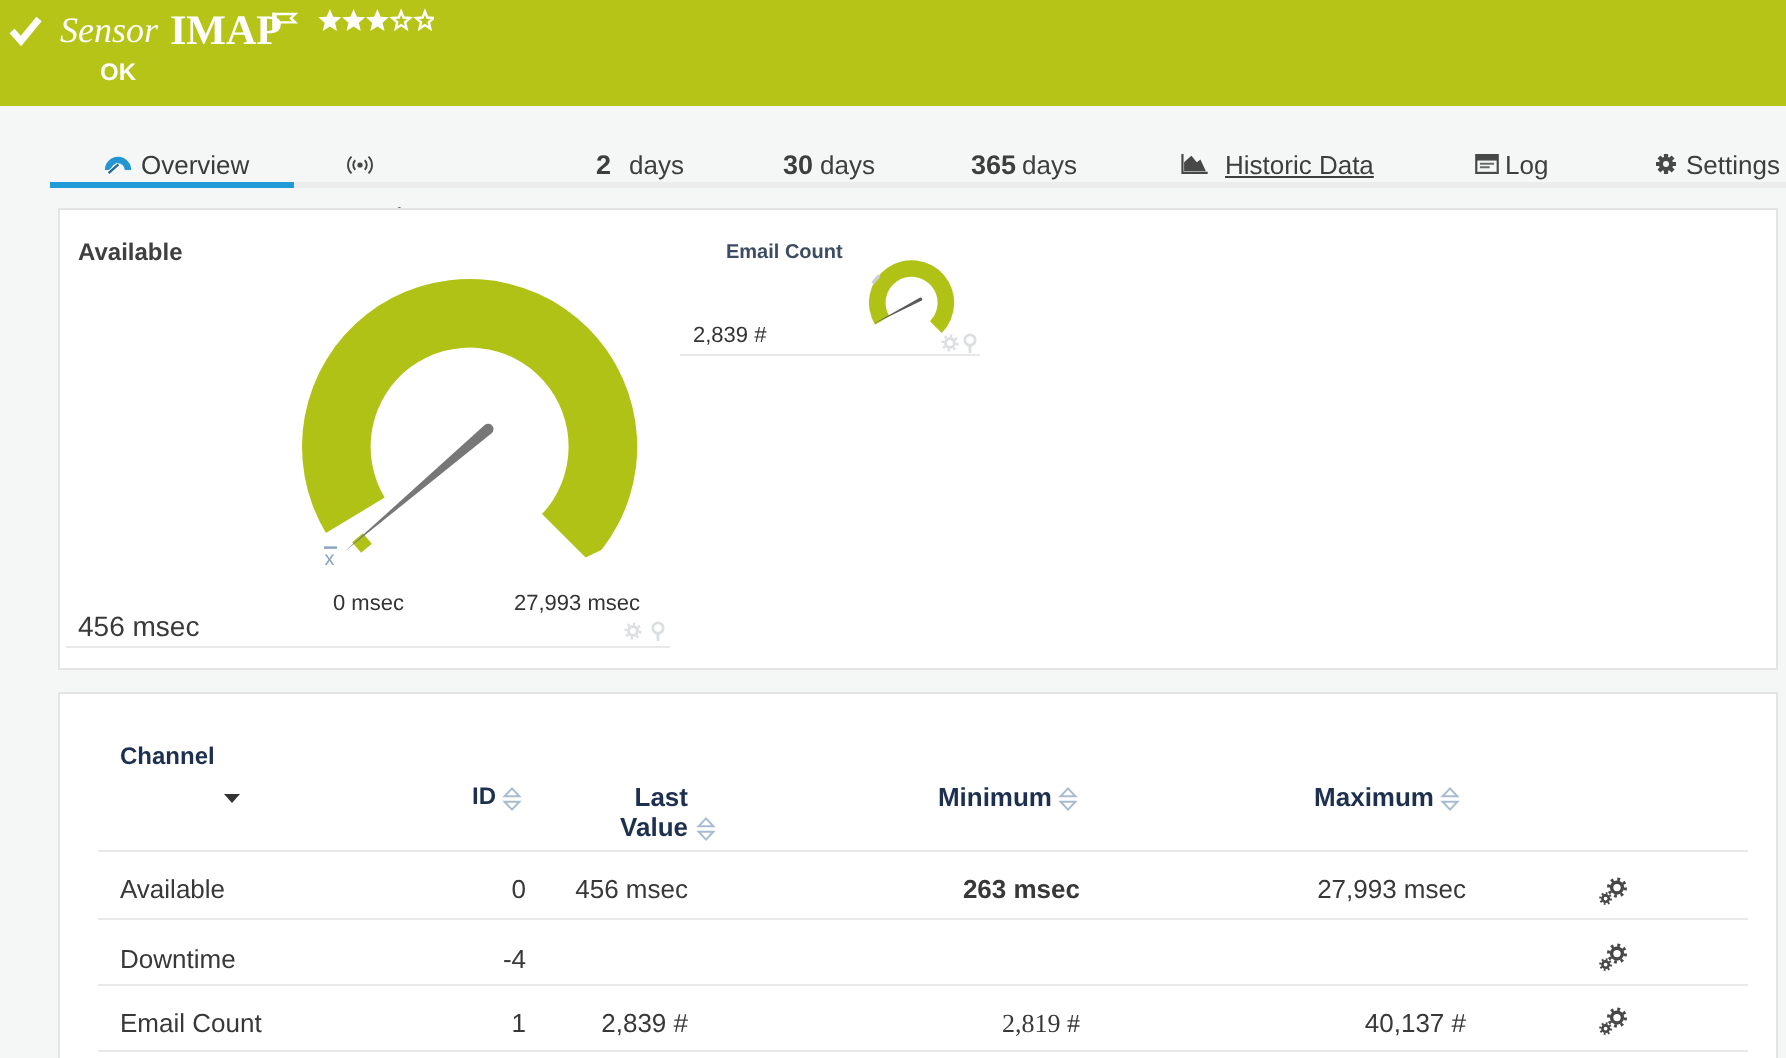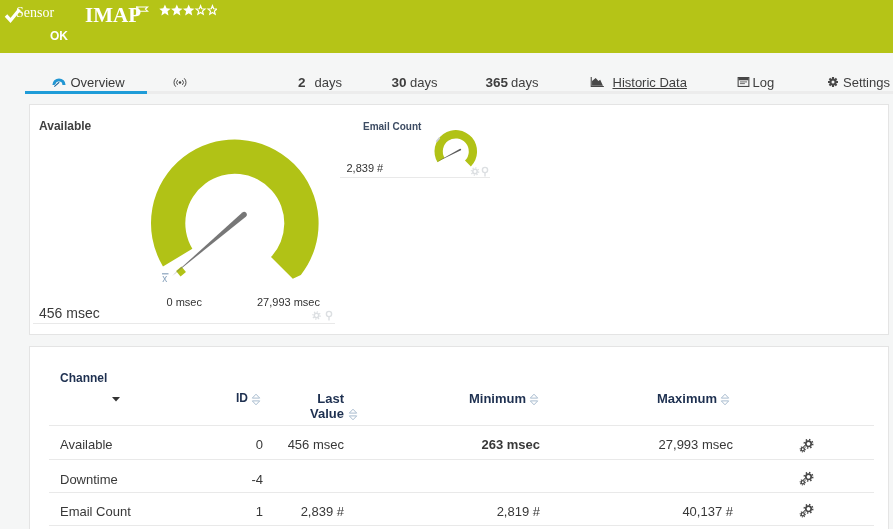--- a/index.html
+++ b/index.html
@@ -1,20 +1,20 @@
 <!DOCTYPE html>
 <html><head>
 <meta charset="utf-8">
 <style>
 * { margin:0; padding:0; box-sizing:border-box; }
 html,body { width:893px; height:529px; overflow:hidden; }
 body { font-family:"Liberation Sans", sans-serif; background:#f5f6f6; position:relative; }
 .abs { position:absolute; }
 #topbar { left:0; top:0; width:893px; height:53px; background:#b5c417; }
-#sensorword { left:16px; top:5px; font-size:14px; color:#fff; font-family:"Liberation Serif", serif; }
+#sensorword { left:30px; top:5px; font-size:18px; font-style:italic; color:#fff; font-family:"Liberation Serif", serif; }
 #imapword { left:85px; top:3px; font-size:21px; font-weight:bold; color:#fff; font-family:"Liberation Serif", serif; }
 #okword { left:50px; top:29px; font-size:12px; font-weight:bold; color:#fff; }
 .tab { position:absolute; top:75px; font-size:13px; color:#3e3e3e; white-space:nowrap; }
 .tab b { font-size:13.5px; }
 .tab b { font-weight:bold; color:#3e3e3e; }
 #tabline { left:25px; top:91px; width:868px; height:3px; background:#ececec; }
 #tabline-active { left:25px; top:91px; width:122px; height:3px; background:#1f9cd8; }
 #panel1 { left:29px; top:104px; width:860px; height:231px; background:#fff; border:1px solid #e4e4e4; }
 #panel2 { left:29px; top:346px; width:860px; height:190px; background:#fff; border:1px solid #e4e4e4; border-bottom:none; }
 .tilelabel { position:absolute; font-size:12px; font-weight:bold; color:#404040; }
@@ -182,14 +182,14 @@
 <div class="td" style="left:60px; top:437.3px;">Available</div>
 <div class="td rt" style="left:163px; top:437.3px; width:100px;">0</div>
 <div class="td rt" style="left:244px; top:437.3px; width:100px;">456 msec</div>
 <div class="td rt" style="left:440px; top:437.3px; width:100px;font-weight:bold;">263 msec</div>
 <div class="td rt" style="left:633px; top:437.3px; width:100px;">27,993 msec</div>
 <div class="td" style="left:60px; top:471.8px;">Downtime</div>
 <div class="td rt" style="left:163px; top:471.8px; width:100px;">-4</div>
 <div class="td" style="left:60px; top:503.5px;">Email Count</div>
 <div class="td rt" style="left:163px; top:503.5px; width:100px;">1</div>
 <div class="td rt" style="left:244px; top:503.5px; width:100px;">2,839 #</div>
-<div class="td rt" style="left:440px; top:503.5px; width:100px;">2,819 #</div>
+<div class="td rt" style="left:440px; top:503.5px; width:100px;font-family:Liberation Serif, serif;">2,819 #</div>
 <div class="td rt" style="left:633px; top:503.5px; width:100px;">40,137 #</div>
 
 </body></html>

